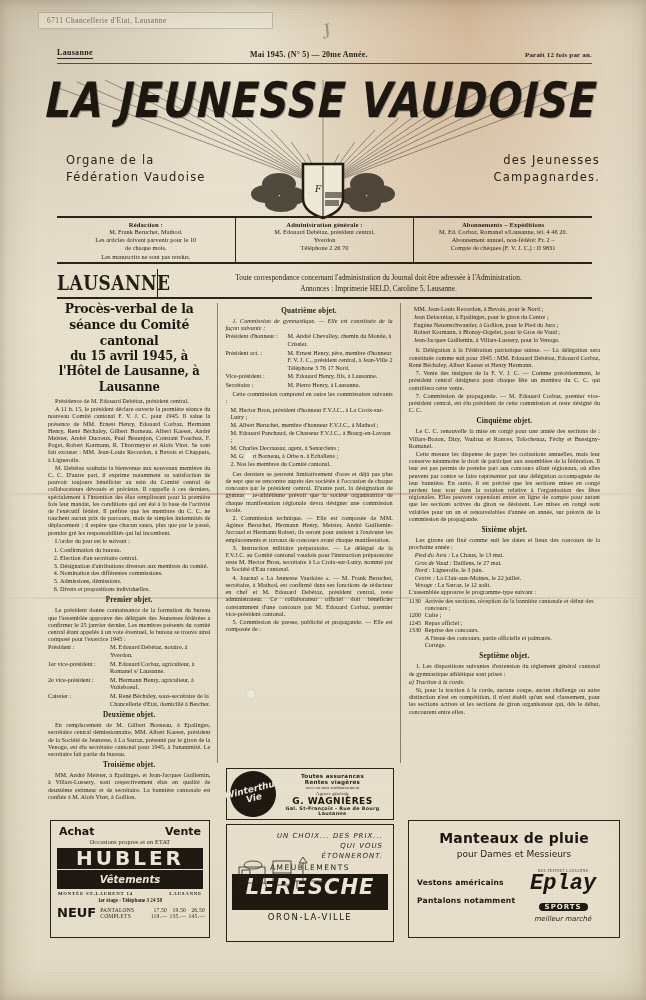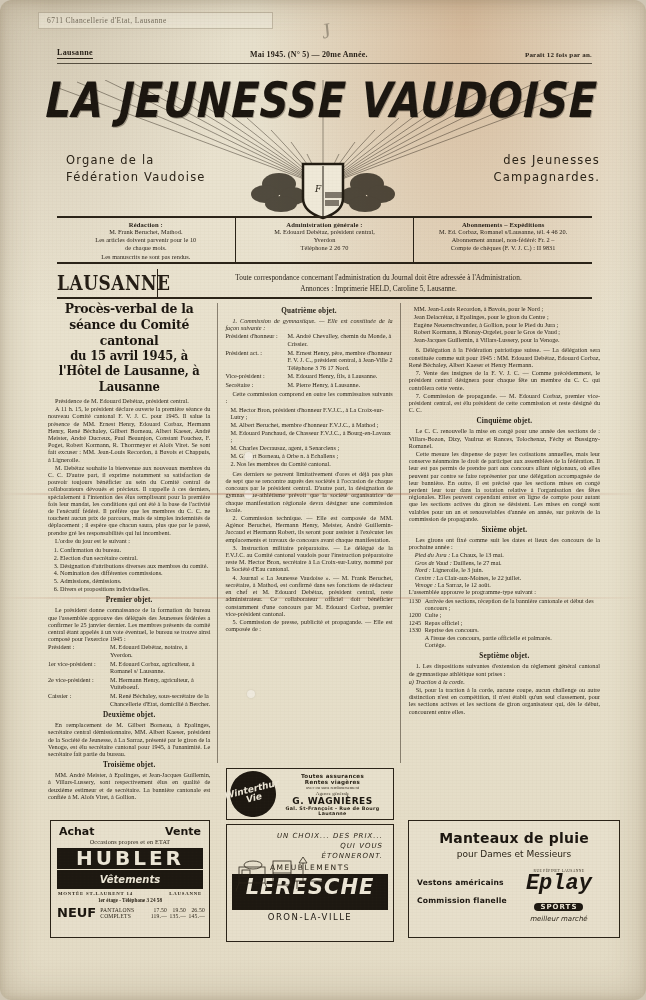--- a/index.html
+++ b/index.html
@@ -12,21 +12,20 @@
     position: relative;
   }
   
   #paper {
     position:absolute; left:0; top:0; width:646px; height:1000px;
     background:
       radial-gradient(ellipse at 72% 2%, rgba(183,120,70,0.35) 0%, rgba(183,120,70,0) 32%),
       radial-gradient(ellipse at 8% 0%, rgba(140,120,92,0.22) 0%, rgba(140,120,92,0) 22%),
       linear-gradient(180deg, #e6dfcb 0%, #e9e2cf 18%, #e7e0cb 55%, #e3dbc5 100%);
     overflow: hidden;
-    border-radius: 12px;
   }
   
   #grain {
     position:absolute; inset:0;
     opacity:.35; pointer-events:none;
     background-image:
       repeating-linear-gradient(0deg, rgba(120,100,70,.06) 0 1px, rgba(255,255,255,0) 1px 3px),
       repeating-linear-gradient(90deg, rgba(120,100,70,.05) 0 1px, rgba(255,255,255,0) 1px 4px);
   }
   #edge-shadow{
@@ -568,21 +567,21 @@
       <div class="ler-logo">LERESCHE</div>
       <div class="ler-town">ORON-LA-VILLE</div>
     </div>
 
     <div class="ad ad-eplay">
       <div class="ep-t1">Manteaux de pluie</div>
       <div class="ep-t2">pour Dames et Messieurs</div>
       <div class="ep-row">
         <div class="ep-left">
           <div>Vestons américains</div>
-          <div>Commission flanelle</div>
+          <div>Pantalons notamment</div>
         </div>
         <div class="ep-logo">
           <div class="tiny">RUE PÉPINET LAUSANNE</div>
           <div class="nm">Eplay</div>
           <div class="sp">SPORTS</div>
           <div class="mm">meilleur marché</div>
         </div>
       </div>
     </div>
   </div>

